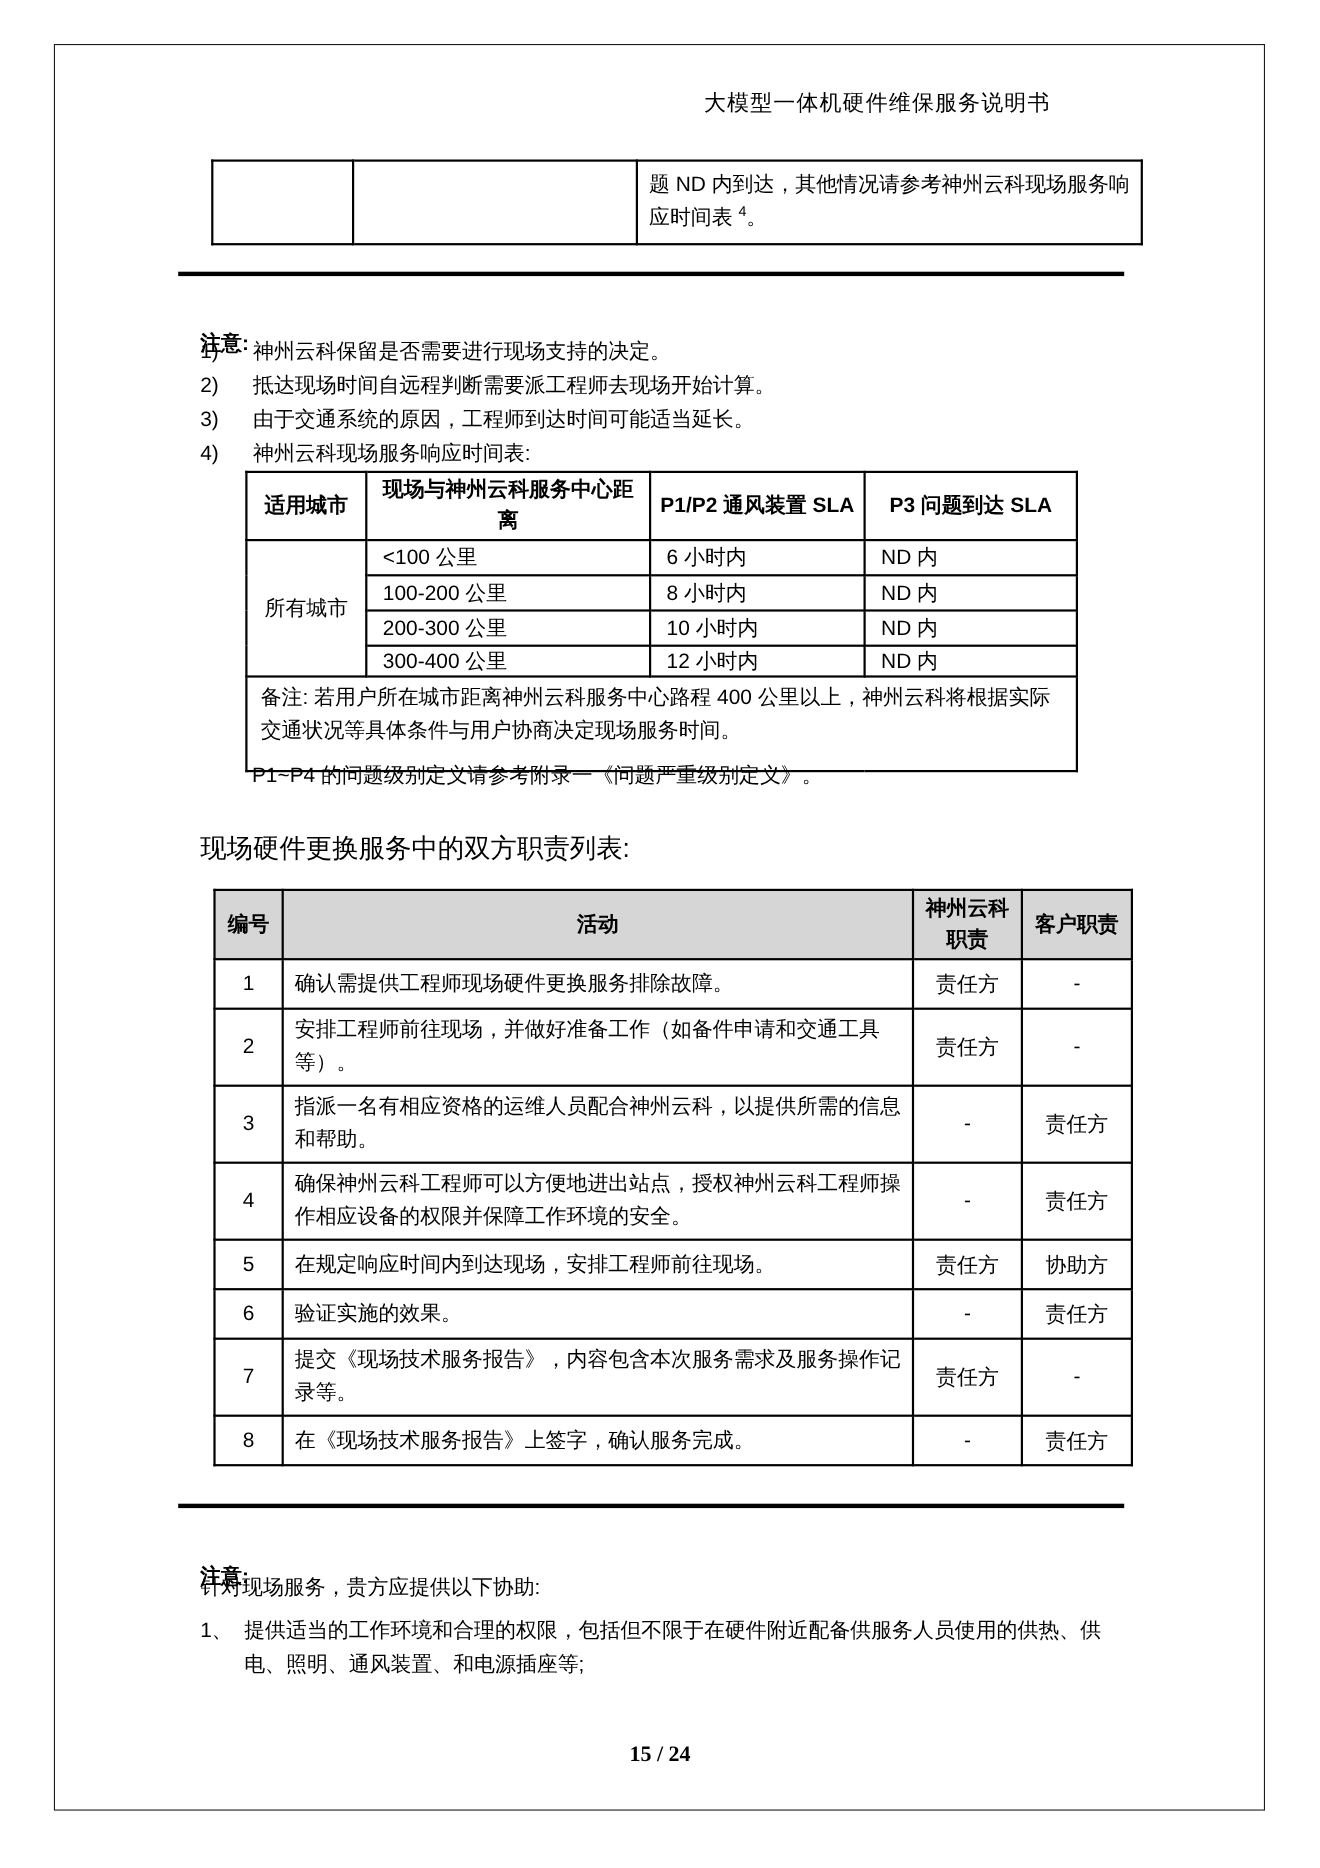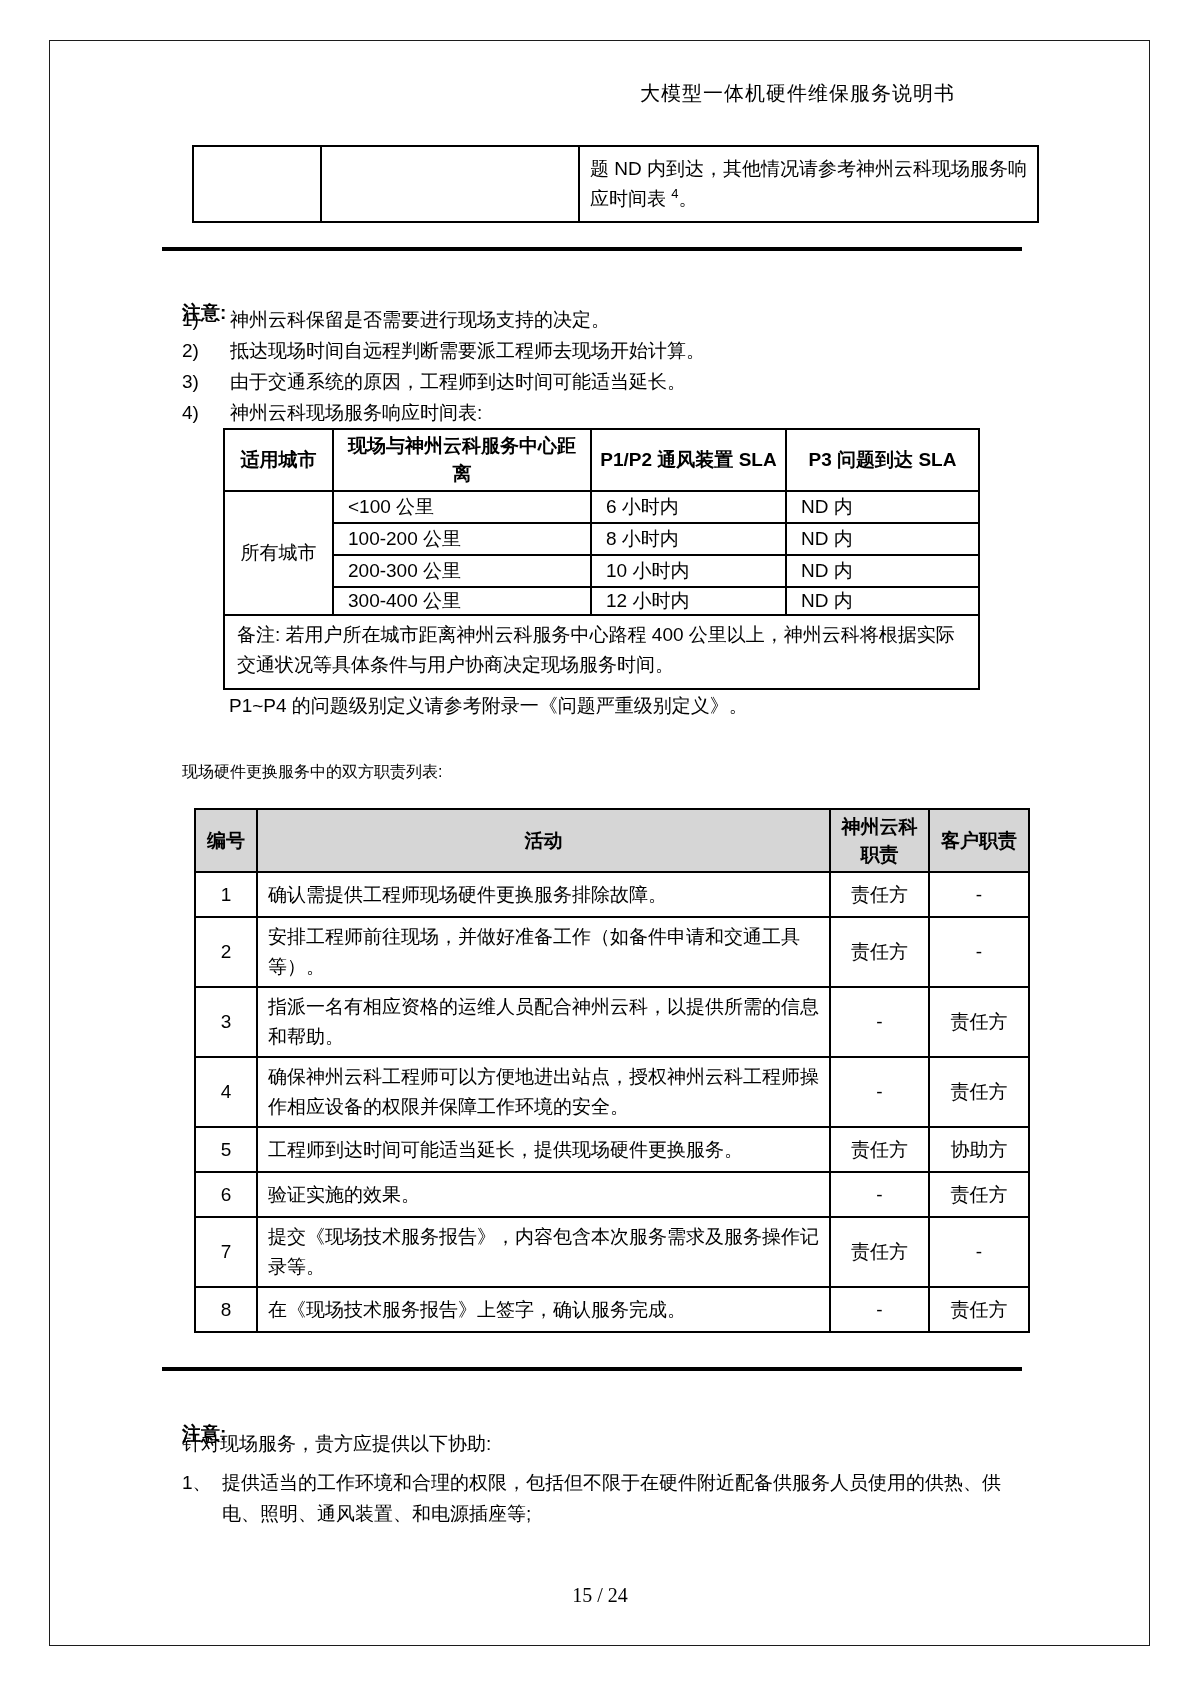--- a/index.html
+++ b/index.html
@@ -34,38 +34,38 @@
   .num-list{left:182px;width:860px;}
   .list1{top:304px;}
   .num-list .row{display:flex;line-height:31px;font-size:19px;}
   .num-list .n{flex:0 0 48px;}
   .num-list .t{flex:1 1 auto;}
   
   .sla-table{left:223px;top:428px;}
   .sla-table th{font-weight:bold;text-align:center;vertical-align:middle;line-height:28px;padding:2px 8px;}
   .sla-table td{vertical-align:middle;padding:0 0 0 14px;text-align:left;}
   .sla-table td.center{text-align:center;padding:0;}
-  .sla-table td.remark{padding:4px 8px 8px 12px;line-height:30px;vertical-align:middle;}
+  .sla-table td.remark{padding:4px 8px 20px 12px;line-height:30px;vertical-align:middle;}
   .p-note{left:229px;top:691px;font-size:19px;line-height:30px;}
-  .section-title{left:182px;top:758px;font-size:16px;line-height:28px;}
+  .section-title{left:182px;top:758px;font-size:24px;line-height:28px;}
   
   .resp-table{left:194px;top:808px;}
   .resp-table th{background:#d6d6d6;font-weight:bold;text-align:center;vertical-align:middle;line-height:28px;padding:2px 4px;}
   .resp-table td{vertical-align:middle;}
   .resp-table td.act{padding:4px 8px 4px 10px;line-height:30px;text-align:left;}
   .resp-table td.center{text-align:center;padding:0;}
   .intro-par{left:182px;top:1429px;font-size:19px;line-height:30px;}
   .list2{top:1467px;width:840px;}
   .num-list2{left:182px;}
   .num-list2 .row{display:flex;font-size:19px;line-height:31px;}
   .num-list2 .n{flex:0 0 40px;}
   .num-list2 .t{flex:1 1 auto;max-width:800px;}
   .doc-footer{
     top:1584px;left:0;width:1200px;text-align:center;
-    font-family:"Liberation Serif",serif;font-weight:normal;font-size:20px;
+    font-family:"Liberation Serif",serif;font-weight:bold;font-size:20px;
   }
 </style>
 </head>
 <body>
 
 <div class="abs page-frame"></div>
 
 <div class="abs doc-header">大模型一体机硬件维保服务说明书</div>
 
 <table class="abs frag-table">
@@ -184,21 +184,21 @@
     <td class="center">责任方</td>
   </tr>
   <tr style="height:68px">
     <td class="center">4</td>
     <td class="act">确保神州云科工程师可以方便地进出站点，授权神州云科工程师操作相应设备的权限并保障工作环境的安全。</td>
     <td class="center">-</td>
     <td class="center">责任方</td>
   </tr>
   <tr style="height:45px">
     <td class="center">5</td>
-    <td class="act">工程师到达时间可能适当延长，提供现场硬件更换服务。</td>
+    <td class="act">在规定响应时间内到达现场，安排工程师前往现场。</td>
     <td class="center">责任方</td>
     <td class="center">协助方</td>
   </tr>
   <tr style="height:45px">
     <td class="center">6</td>
     <td class="act">验证实施的效果。</td>
     <td class="center">-</td>
     <td class="center">责任方</td>
   </tr>
   <tr style="height:68px">

